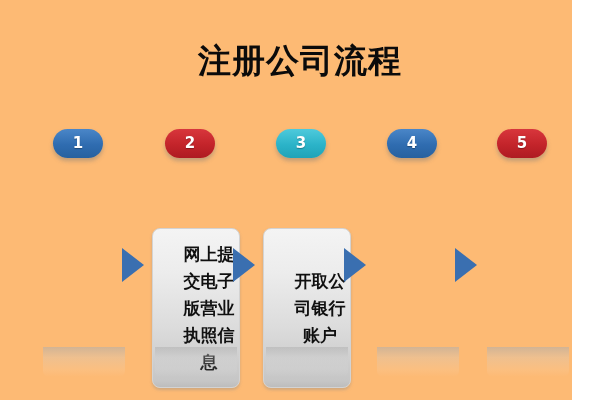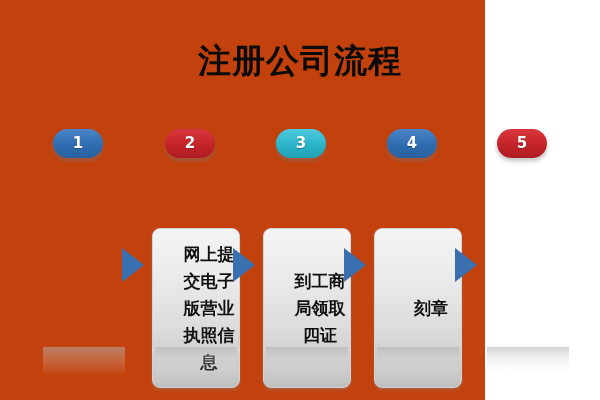--- a/index.html
+++ b/index.html
@@ -12,23 +12,23 @@
     background: #ffffff;
     font-family: "DejaVu Sans", "Liberation Sans", sans-serif;
     overflow: hidden;
     position: relative;
   }
 
   #infographic {
     position: absolute;
     left: 0;
     top: 0;
-    width: 485px;
+    width: 572px;
     height: 400px;
-    background: #c2410c;
+    background: #fdba74;
   }
 
   
   #title {
     position: absolute;
     left: 0;
     top: 40px;
     width: 600px;
     text-align: center;
     font-size: 33px;
@@ -145,32 +145,29 @@
       <div class="card-text">网上提交电子版营业执照信息</div>
     </div>
     <div class="reflection"></div>
   </div>
 
   <div class="arrow" style="left:233px;"></div>
 
   <div class="step" style="left:263px;">
     <div class="badge badge-cyan">3</div>
     <div class="card">
-      <div class="card-text">到工商局领取四证</div>
+      <div class="card-text">开取公司银行账户</div>
     </div>
     <div class="reflection"></div>
   </div>
 
   <div class="arrow" style="left:344px;"></div>
 
   <div class="step" style="left:374px;">
     <div class="badge badge-blue">4</div>
-    <div class="card">
-      <div class="card-text">刻章</div>
-    </div>
     <div class="reflection"></div>
   </div>
 
   <div class="arrow" style="left:455px;"></div>
 
   <div class="step" style="left:484px;">
     <div class="badge badge-red">5</div>
     <div class="reflection"></div>
   </div>
 

